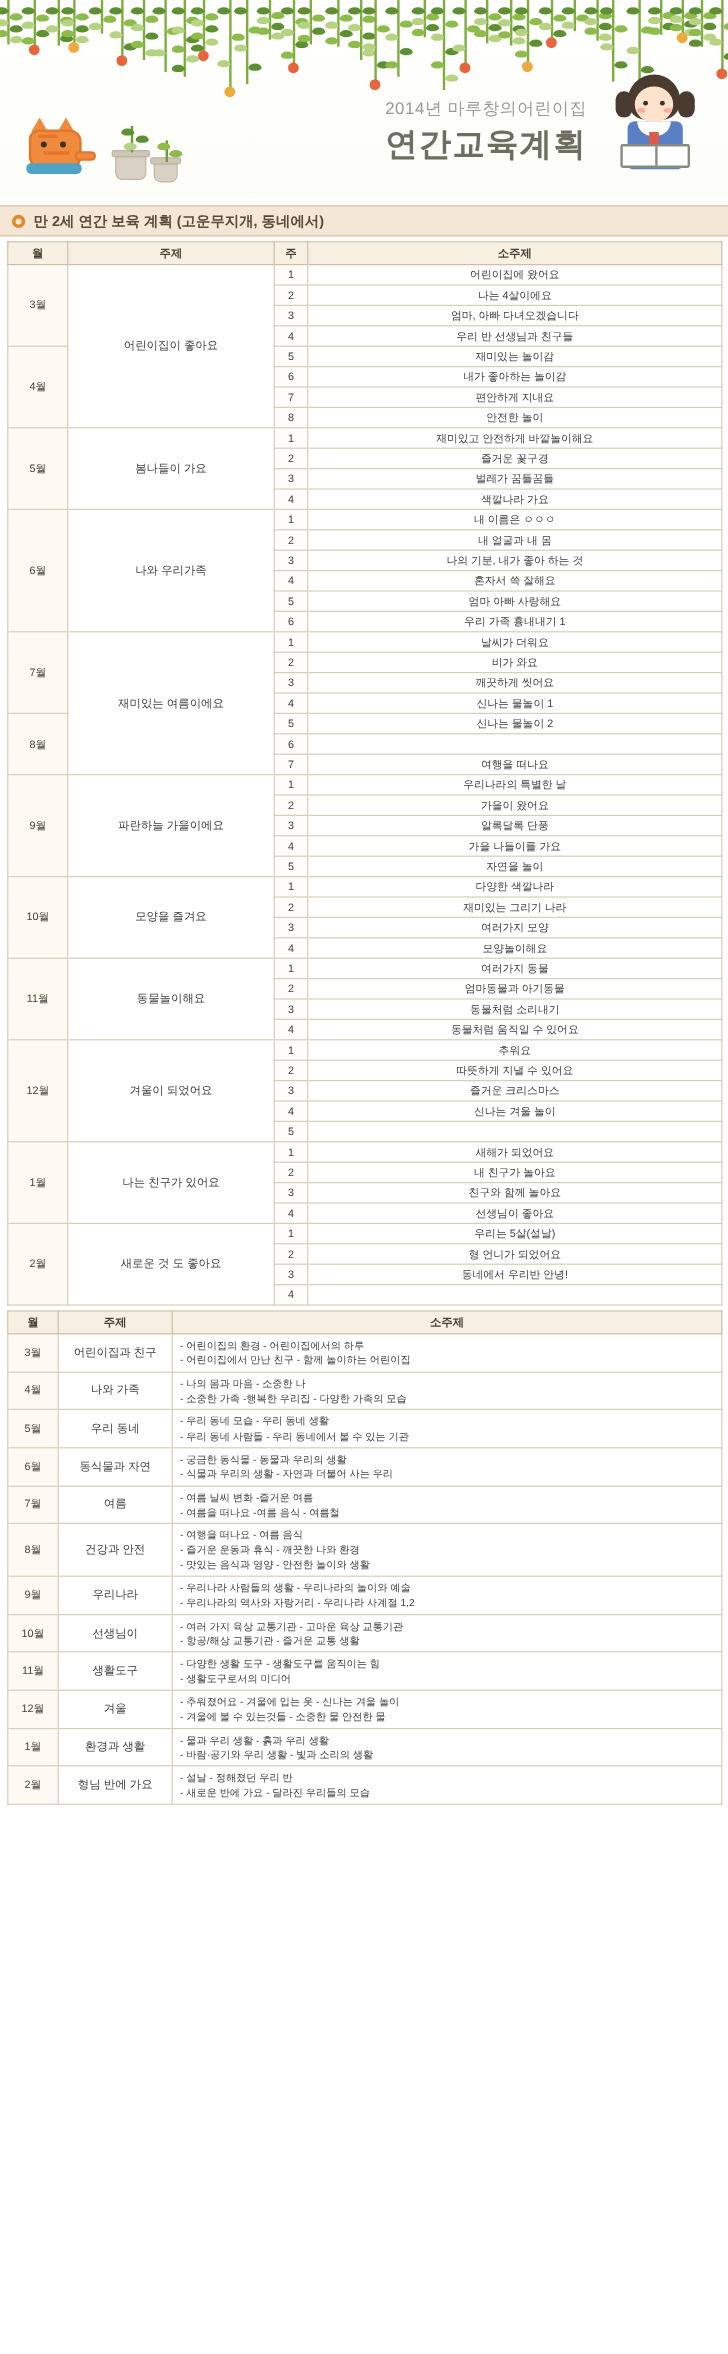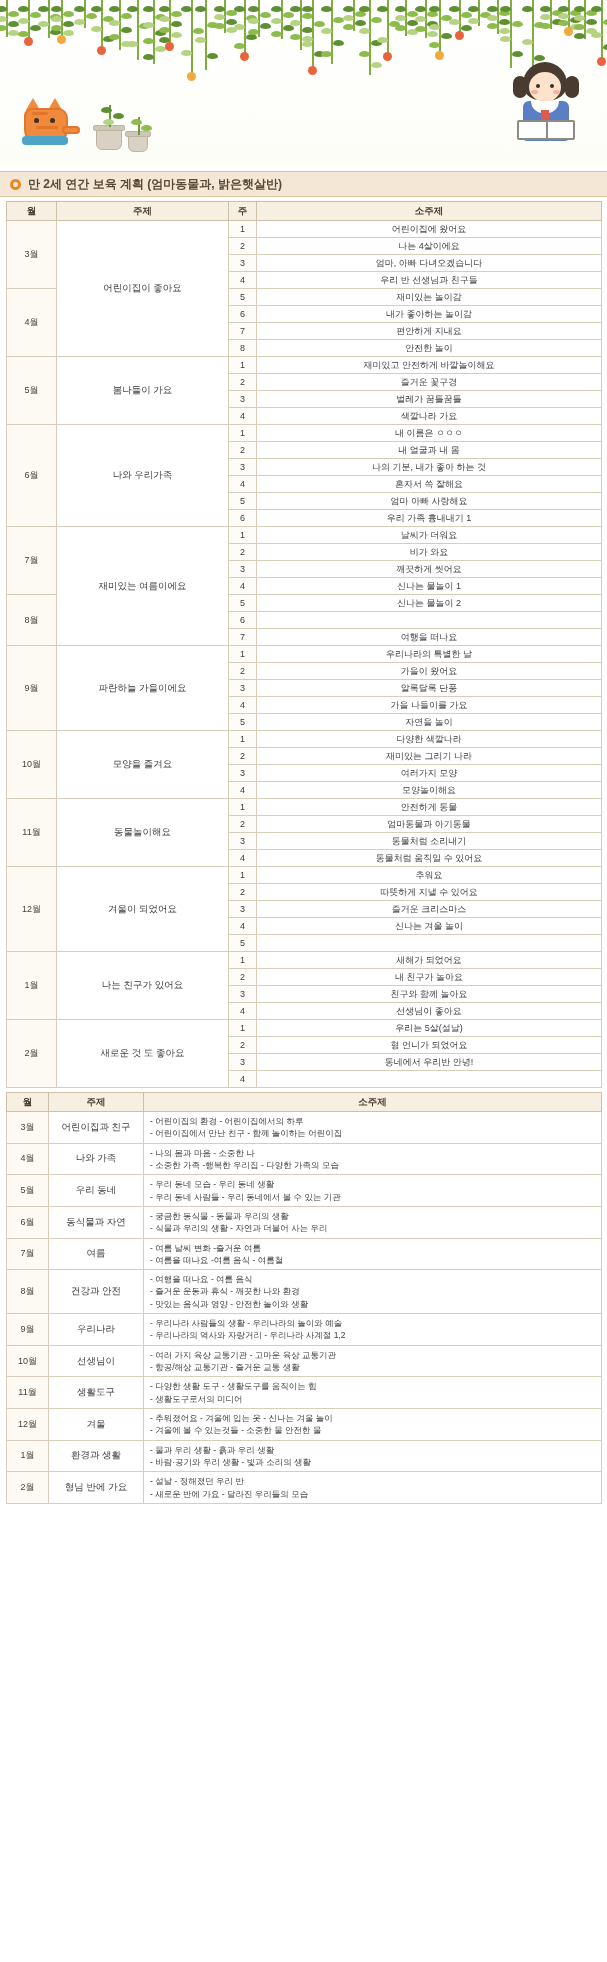--- a/index.html
+++ b/index.html
@@ -449,40 +449,44 @@
       <div class="leaf dark" style="left:16px; top:-18px;"></div>
       <div class="leaf light" style="left:6px; top:-12px;"></div>
     </div>
     <div class="pot" style="left:128px; top:136px; width:20px; height:16px;">
       <div class="pot-rim" style="width:26px;"></div>
       <div class="plant-stem" style="left:9px; top:-20px; height:18px;"></div>
       <div class="leaf" style="left:2px; top:-18px;"></div>
       <div class="leaf" style="left:12px; top:-12px;"></div>
     </div>
 
+    <div class="title-wrap">
+      <div class="title-year">2014년 마루창의어린이집</div>
+      <div class="title-main">연간교육계획</div>
+    </div>
 
     <div class="girl">
       <div class="girl-pony l"></div>
       <div class="girl-pony r"></div>
       <div class="girl-hair"></div>
       <div class="girl-face"></div>
       <div class="girl-eye l"></div>
       <div class="girl-eye r"></div>
       <div class="girl-cheek l"></div>
       <div class="girl-cheek r"></div>
       <div class="girl-body"></div>
       <div class="girl-collar"></div>
       <div class="girl-tie"></div>
       <div class="girl-book"></div>
     </div>
   </div>
 
   <div class="section-head">
     <div class="section-bullet"></div>
-    <div class="section-title">만 2세 연간 보육 계획 (엄마동물과, 밝은햇살반)</div>
+    <div class="section-title">만 2세 연간 보육 계획 (고운무지개, 동네에서)</div>
   </div>
 
   <table class="t1">
     <colgroup>
       <col class="c-month">
         <col class="c-theme">
         <col class="c-week">
         <col class="c-sub">
     </colgroup>
     <thead>
@@ -641,21 +645,21 @@
           <td class="sub">여러가지 모양</td>
         </tr>
         <tr>
           <td class="week">4</td>
           <td class="sub">모양놀이해요</td>
         </tr>
         <tr>
           <td class="month" rowspan="4">11월</td>
           <td class="theme" rowspan="4">동물놀이해요</td>
           <td class="week">1</td>
-          <td class="sub">안전하게 동물</td>
+          <td class="sub">여러가지 동물</td>
         </tr>
         <tr>
           <td class="week">2</td>
           <td class="sub">엄마동물과 아기동물</td>
         </tr>
         <tr>
           <td class="week">3</td>
           <td class="sub">동물처럼 소리내기</td>
         </tr>
         <tr>

